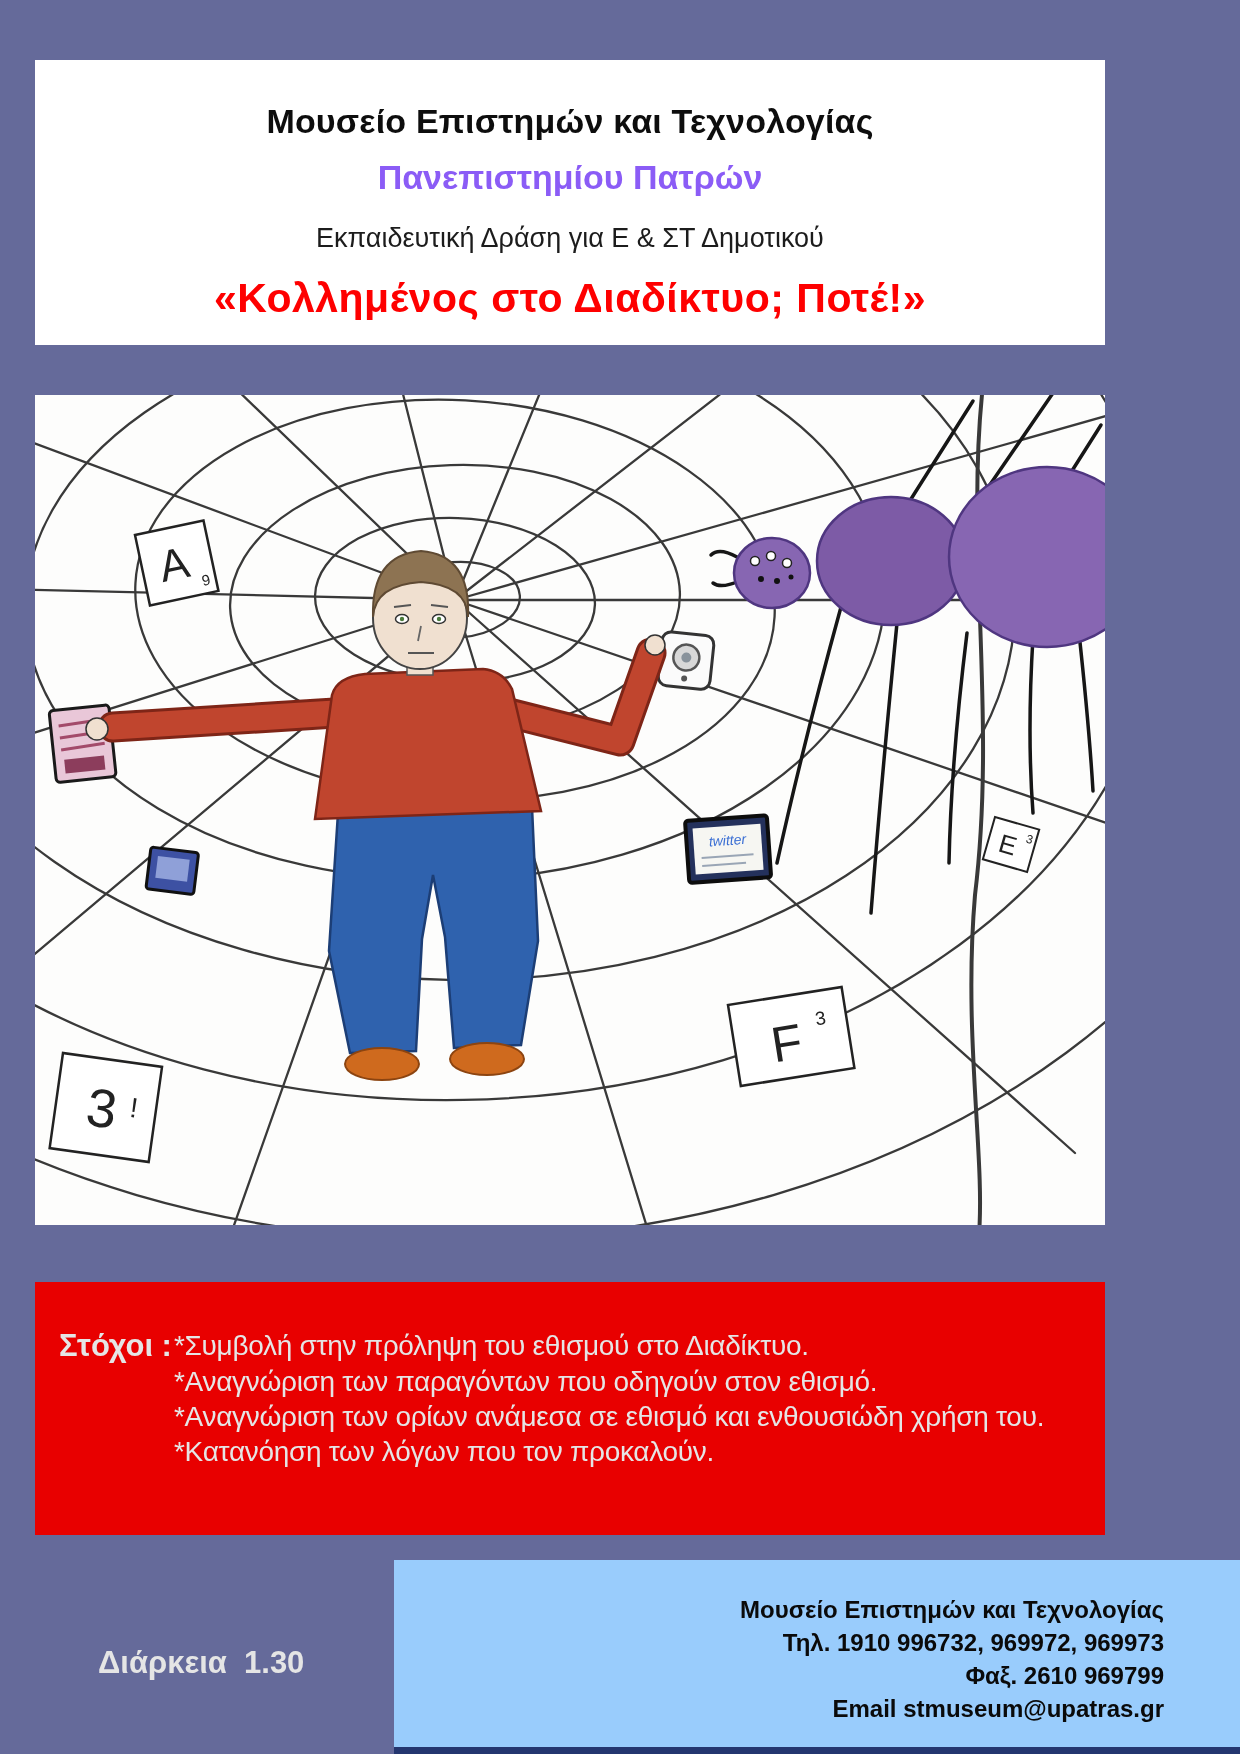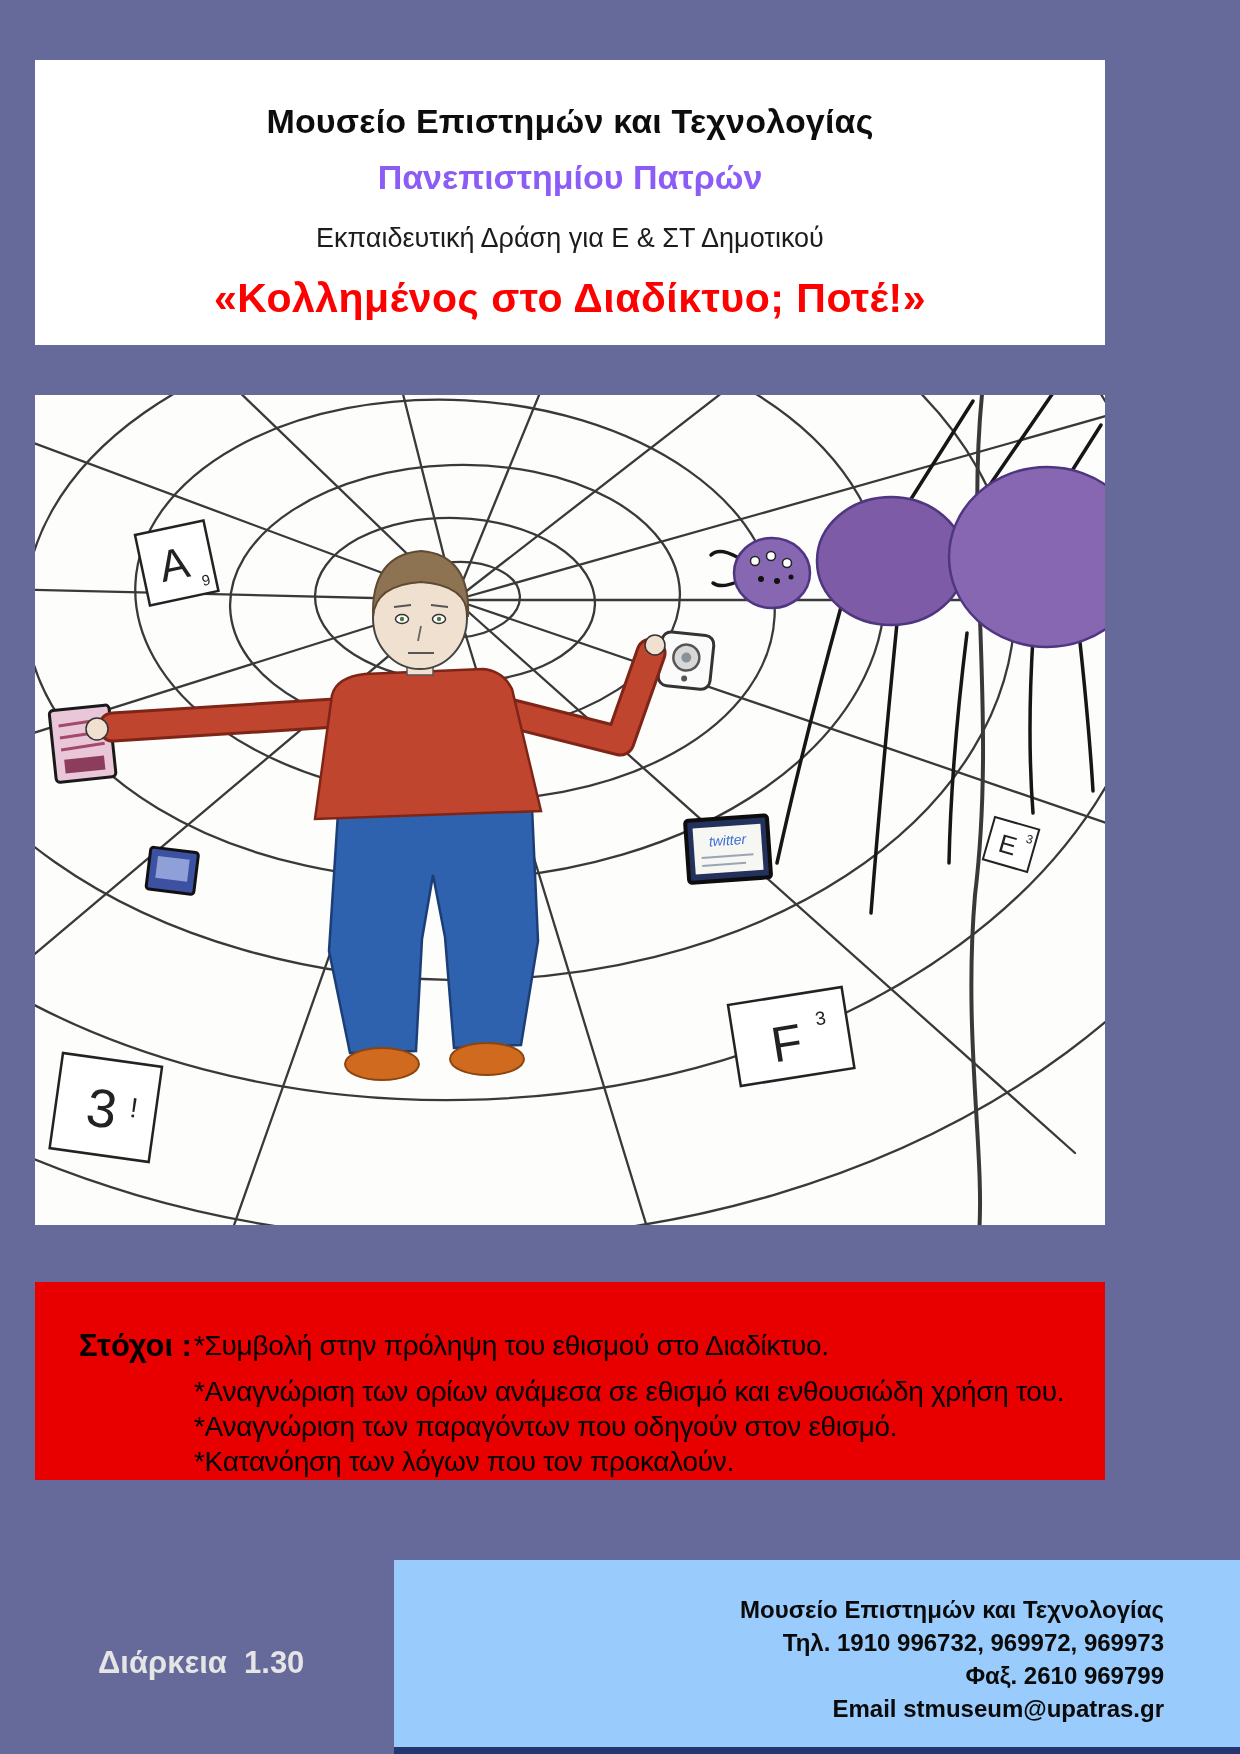--- a/index.html
+++ b/index.html
@@ -13,29 +13,29 @@
   }
   .header-box .t1{margin:42px 0 0 0;font-size:34px;font-weight:bold;color:#0d0d0d;letter-spacing:.2px;}
   .header-box .t2{margin:17px 0 0 0;font-size:34px;font-weight:bold;color:#8b5cf6;}
   .header-box .subtitle{margin:26px 0 0 0;font-size:27px;font-weight:400;color:#1c1c1c;}
   .header-box .slogan{margin:21px 0 16px 0;font-size:41px;font-weight:bold;color:#fe0000;letter-spacing:.5px;}
   .art-box{
     position:absolute;left:35px;top:395px;width:1070px;height:830px;
     background:#fdfdfc;overflow:hidden;
   }
   .objectives-box{
-    position:absolute;left:35px;top:1282px;width:1070px;height:198px;
-    background:#e80000;color:#000000;box-sizing:border-box;
-    padding:46px 10px 0 44px;
+    position:absolute;left:35px;top:1282px;width:1070px;height:253px;
+    background:#e80000;color:#e5e5e5;box-sizing:border-box;
+    padding:46px 10px 0 24px;
     display:grid;grid-template-columns:115px 1fr;align-items:start;
   }
   .obj-label{font-size:31px;font-weight:bold;white-space:pre;}
   .obj-items{font-size:28px;line-height:35px;letter-spacing:-0.3px;}
   .obj-item{white-space:nowrap;}
-  .obj-item.first{margin-bottom:11px;}
+  .obj-item.first{margin-bottom:1px;}
   .duration{
     position:absolute;left:98px;top:1645px;font-size:31px;font-weight:bold;
     color:#e5e5e5;white-space:pre;
   }
   .contact-box{
     position:absolute;left:394px;top:1560px;width:846px;height:194px;
     background:#99ccfc;box-sizing:border-box;padding:33px 76px 0 20px;
     text-align:right;color:#0a0a0a;font-weight:bold;font-size:24px;line-height:33px;
   }
   .bottom-strip{
@@ -183,22 +183,22 @@
           <line x1="373" y1="258" x2="399" y2="258" stroke="#555" stroke-width="2"></line>
         </g>
       </g>
     </svg>
   </div>
 
   <section class="objectives-box">
     <div class="obj-label">Στόχοι :</div>
     <div class="obj-items">
       <div class="obj-item first">*Συμβολή στην πρόληψη του εθισμού στο Διαδίκτυο.</div>
+      <div class="obj-item">*Αναγνώριση των παραγόντων που οδηγούν στον εθισμό.</div>
       <div class="obj-item">*Αναγνώριση των ορίων ανάμεσα σε εθισμό και ενθουσιώδη χρήση του.</div>
-      <div class="obj-item">*Αναγνώριση των παραγόντων που οδηγούν στον εθισμό.</div>
       <div class="obj-item">*Κατανόηση των λόγων που τον προκαλούν.</div>
     </div>
   </section>
 
   <div class="duration">Διάρκεια  1.30</div>
 
   <footer class="contact-box">
     <div>Μουσείο Επιστημών και Τεχνολογίας</div>
     <div>Τηλ. 1910 996732, 969972, 969973</div>
     <div>Φαξ. 2610 969799</div>

